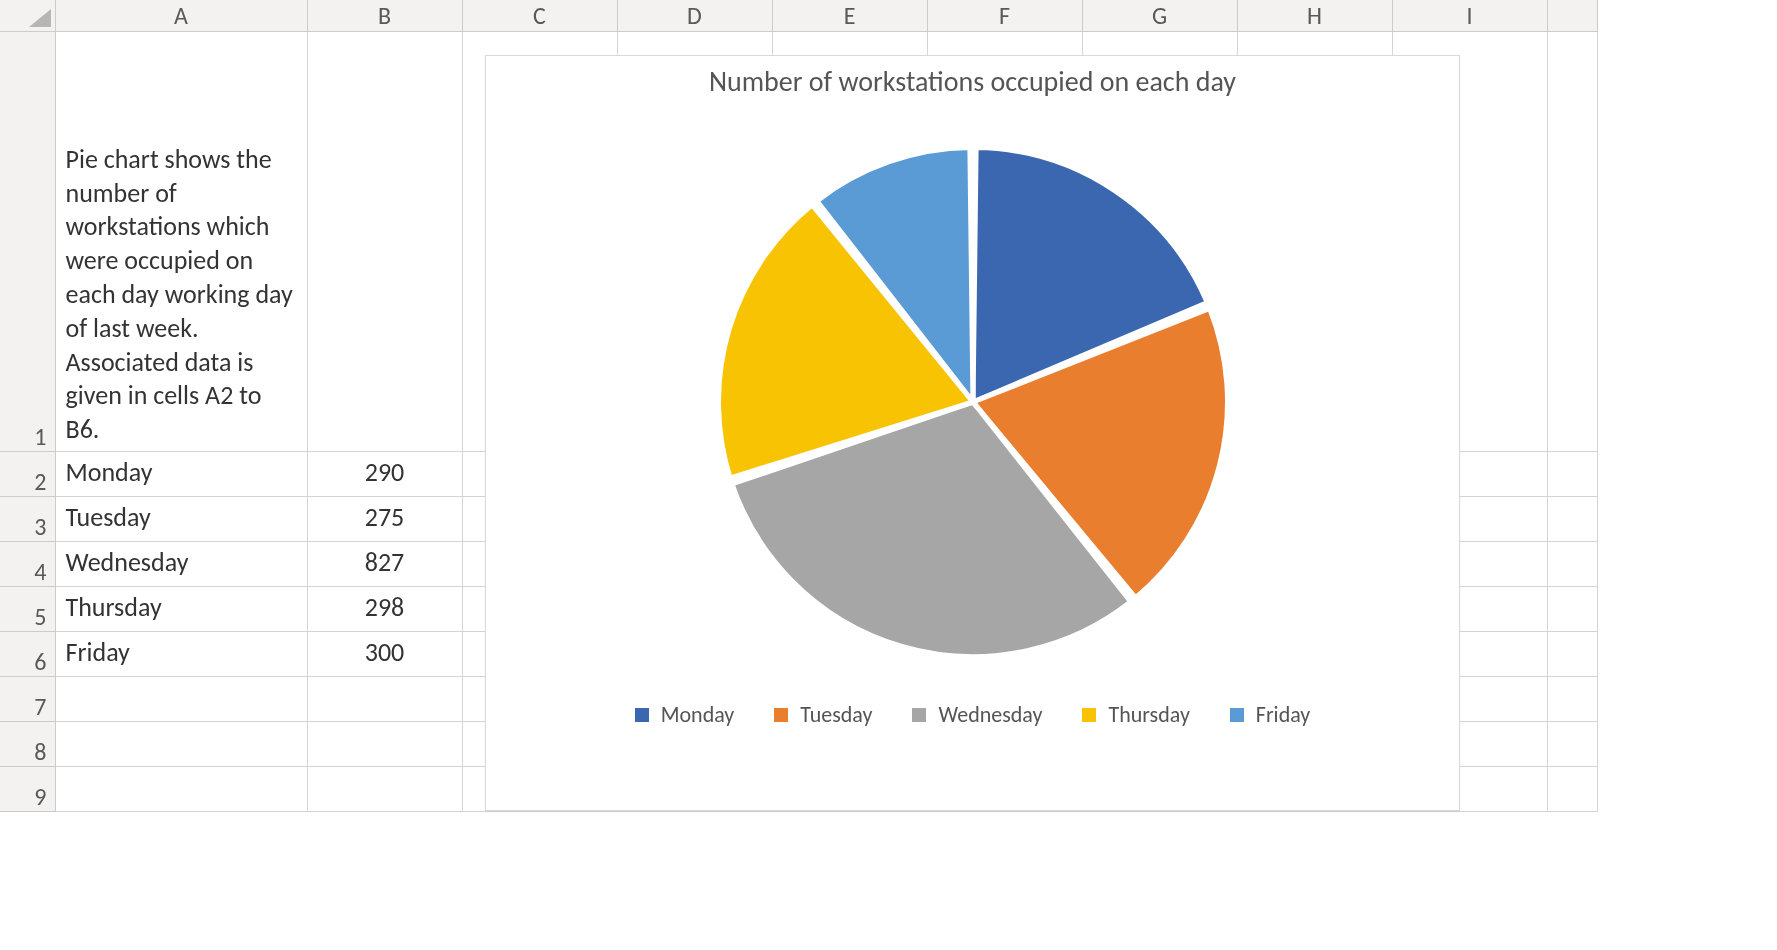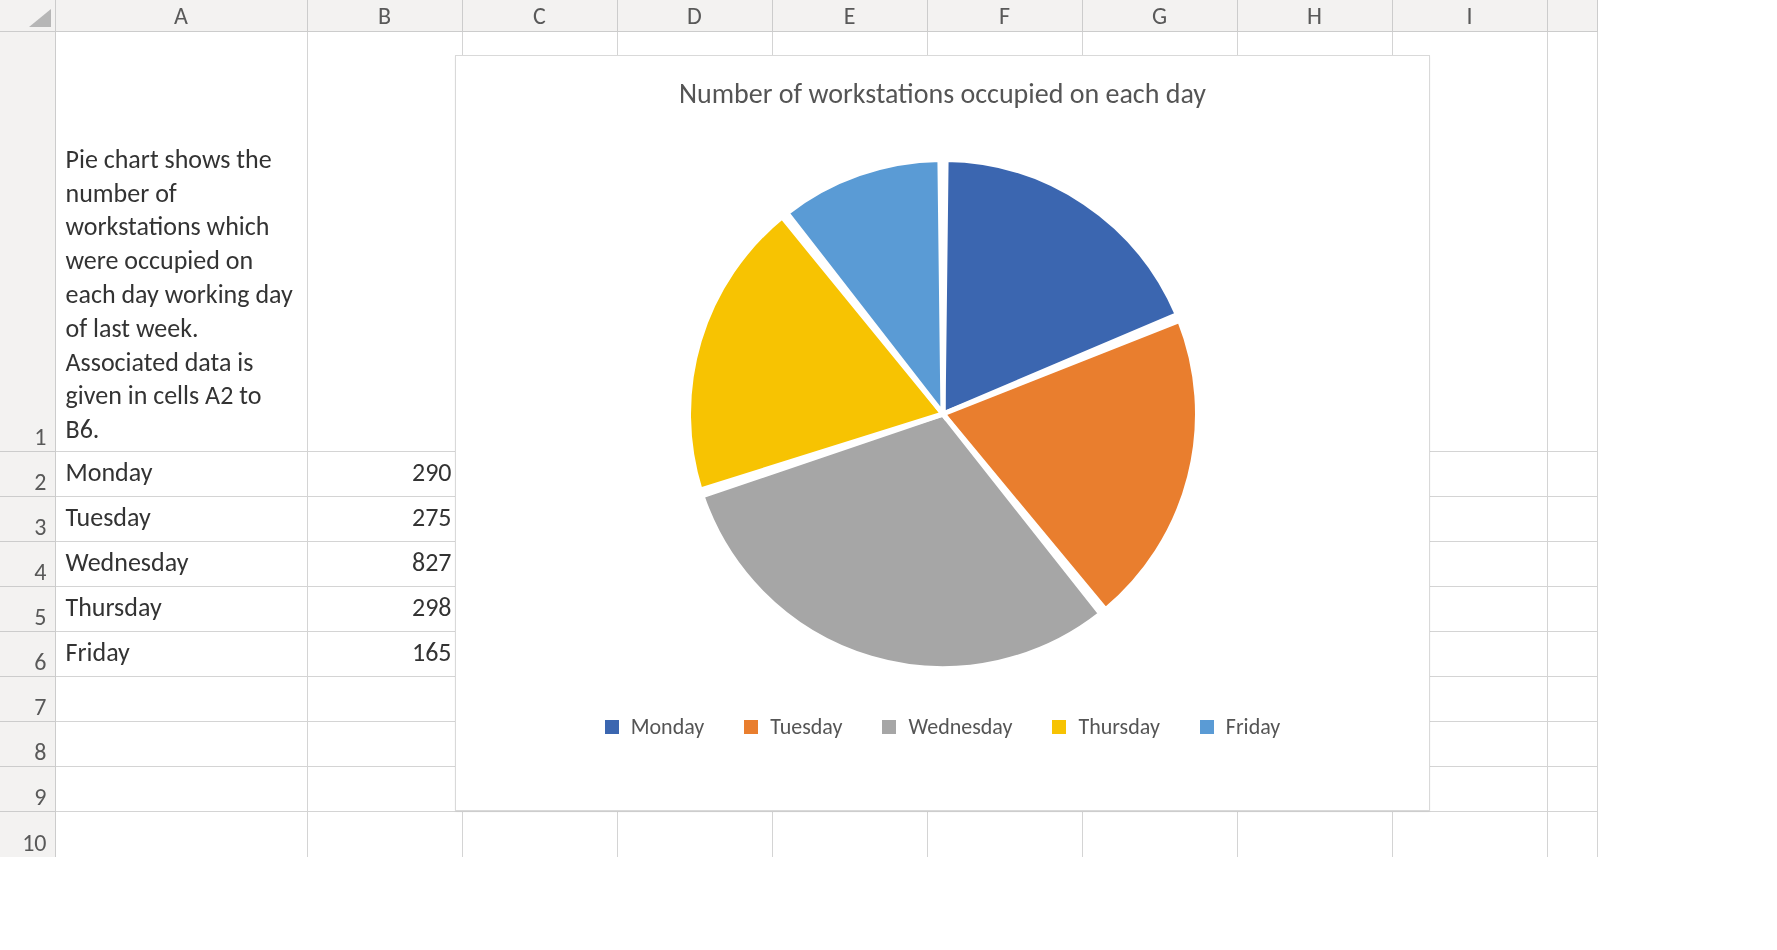--- a/index.html
+++ b/index.html
@@ -12,30 +12,30 @@
   html,body{margin:0;padding:0;background:#ffffff;font-family:Calibri,"Segoe UI",Arial,sans-serif;color:var(--text);}
   .sheet{position:relative;width:1777px;height:950px;overflow:hidden;background:#ffffff;}
   table.grid{border-collapse:collapse;table-layout:fixed;}
   table.grid th,table.grid td{box-sizing:border-box;}
   
   .corner{width:55px;height:30px;background:var(--header-bg);border-right:1px solid var(--header-border);border-bottom:1px solid var(--header-border);position:relative;}
   .corner::after{content:"";position:absolute;right:4px;bottom:4px;width:0;height:0;border-style:solid;border-width:0 0 18px 22px;border-color:transparent transparent #b6b6b6 transparent;}
   th.col-h{height:30px;background:var(--header-bg);border-right:1px solid var(--header-border);border-bottom:1px solid var(--header-border);color:var(--header-fg);font-weight:400;font-size:24px;text-align:center;}
   th.row-h{width:55px;background:var(--header-bg);border-right:1px solid var(--header-border);border-bottom:1px solid var(--header-border);color:var(--header-fg);font-weight:400;font-size:24px;text-align:right;padding:0 8px 0 0;vertical-align:bottom;}
   td.cell{border-right:1px solid var(--grid-border);border-bottom:1px solid var(--grid-border);font-size:26px;padding:2px 10px 4px 10px;vertical-align:middle;line-height:1.3;}
-  td.cell.num{text-align:right;}
+  td.cell.num{text-align:center;}
   td.cell.wrap{white-space:normal;vertical-align:bottom;}
   
   .cA{width:252px;} .cB{width:155px;} .cC{width:155px;} .cD{width:155px;} .cE{width:155px;} .cF{width:155px;} .cG{width:155px;} .cH{width:155px;} .cI{width:155px;} .cJ{width:50px;}
   
   .r1{height:420px;}
   .r2,.r3,.r4,.r5,.r6,.r7,.r8,.r9,.r10{height:45px;}
 
   
-  .chart-box{position:absolute;left:455px;top:55px;width:975px;height:756px;background:#ffffff;border:1px solid #d9d9d9;box-shadow:0 1px 2px rgba(0,0,0,0.05);padding:14px 20px 10px 20px;box-sizing:border-box;}
+  .chart-box{position:absolute;left:485px;top:55px;width:975px;height:756px;background:#ffffff;border:1px solid #d9d9d9;box-shadow:0 1px 2px rgba(0,0,0,0.05);padding:2px 20px 10px 20px;box-sizing:border-box;}
   .chart-title{text-align:center;font-size:28px;color:#555555;margin:6px 0 8px 0;font-weight:400;}
   .pie-wrap{display:flex;justify-content:center;align-items:center;height:590px;}
   .legend{display:flex;justify-content:center;gap:40px;font-size:22px;color:#555555;margin-top:4px;}
   .legend .item{display:flex;align-items:center;gap:12px;}
   .swatch{width:14px;height:14px;display:inline-block;}
   svg.pie{width:560px;height:560px;}
 </style>
 </head>
 <body>
 
@@ -130,21 +130,21 @@
           <td class="cell"></td>
           <td class="cell"></td>
           <td class="cell"></td>
           <td class="cell"></td>
           <td class="cell"></td>
           <td class="cell"></td>
   </tr>
   <tr class="r6">
     <th class="row-h">6</th>
     <td class="cell">Friday</td>
-    <td class="cell num">165</td>
+    <td class="cell num">300</td>
     <td class="cell"></td>
           <td class="cell"></td>
           <td class="cell"></td>
           <td class="cell"></td>
           <td class="cell"></td>
           <td class="cell"></td>
           <td class="cell"></td>
           <td class="cell"></td>
   </tr>
   <tr class="r7">
@@ -178,33 +178,20 @@
     <td class="cell"></td>
           <td class="cell"></td>
           <td class="cell"></td>
           <td class="cell"></td>
           <td class="cell"></td>
           <td class="cell"></td>
           <td class="cell"></td>
           <td class="cell"></td>
           <td class="cell"></td>
           <td class="cell"></td>
-  </tr>
-  <tr class="r10">
-    <th class="row-h" style="border-bottom:none;">10</th>
-    <td class="cell" style="border-bottom:none;"></td>
-          <td class="cell" style="border-bottom:none;"></td>
-          <td class="cell" style="border-bottom:none;"></td>
-          <td class="cell" style="border-bottom:none;"></td>
-          <td class="cell" style="border-bottom:none;"></td>
-          <td class="cell" style="border-bottom:none;"></td>
-          <td class="cell" style="border-bottom:none;"></td>
-          <td class="cell" style="border-bottom:none;"></td>
-          <td class="cell" style="border-bottom:none;"></td>
-          <td class="cell" style="border-bottom:none;"></td>
   </tr>
 </tbody>
     </table>
 
 <div class="chart-box">
   <div class="chart-title">Number of workstations occupied on each day</div>
   <div class="pie-wrap">
     <svg class="pie" viewBox="-110 -110 220 220">
           <path d="M 0 0 L 1.200 -99.993 A 100 100 0 0 1 92.062 -39.046 Z" fill="#3B66B0" stroke="#ffffff" stroke-width="2"></path>
           <path d="M 0 0 L 92.972 -36.826 A 100 100 0 0 1 63.844 76.967 Z" fill="#E97E2E" stroke="#ffffff" stroke-width="2"></path>

